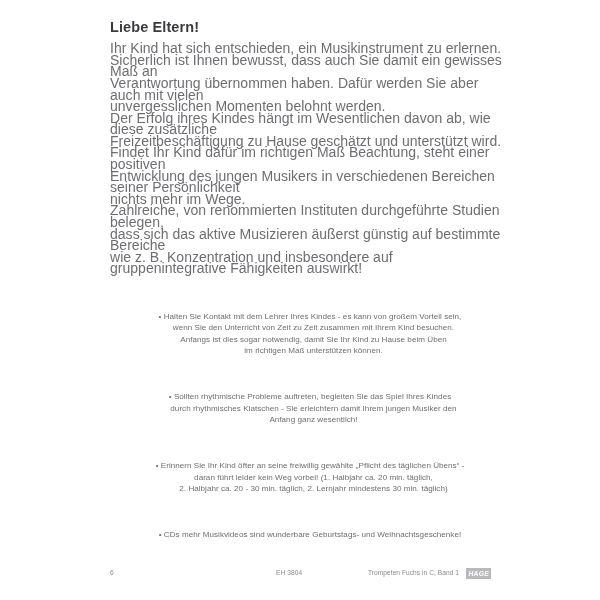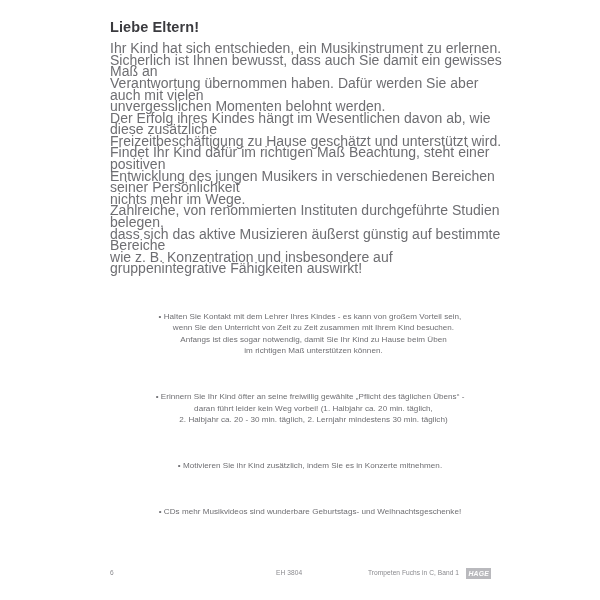--- a/index.html
+++ b/index.html
@@ -152,31 +152,33 @@
 
     <ul class="bullet-list">
 
       <li>
         <span class="bullet-text">• Halten Sie Kontakt mit dem Lehrer Ihres Kindes - es kann von großem Vorteil sein,
 wenn Sie den Unterricht von Zeit zu Zeit zusammen mit Ihrem Kind besuchen.
 Anfangs ist dies sogar notwendig, damit Sie Ihr Kind zu Hause beim Üben
 im richtigen Maß unterstützen können.</span>
       </li>
 
+      <li>
+        <span class="bullet-text">• Sollten rhythmische Probleme auftreten, begleiten Sie das Spiel Ihres Kindes
+durch rhythmisches Klatschen - Sie erleichtern damit Ihrem jungen Musiker den
+Anfang ganz wesentlich!</span>
+      </li>
 
       <li>
         <span class="bullet-text">• Erinnern Sie Ihr Kind öfter an seine freiwillig gewählte „Pflicht des täglichen Übens“ -
 daran führt leider kein Weg vorbei! (1. Halbjahr ca. 20 min. täglich,
 2. Halbjahr ca. 20 - 30 min. täglich, 2. Lernjahr mindestens 30 min. täglich)</span>
       </li>
 
 
-      <li>
-        <span class="bullet-text">• Motivieren Sie ihr Kind zusätzlich, indem Sie es in Konzerte mitnehmen.</span>
-      </li>
 
       <li>
         <span class="bullet-text">• CDs mehr Musikvideos sind wunderbare Geburtstags- und Weihnachtsgeschenke!</span>
       </li>
 
     </ul>
 
   </div>
 
   <div class="footer">

